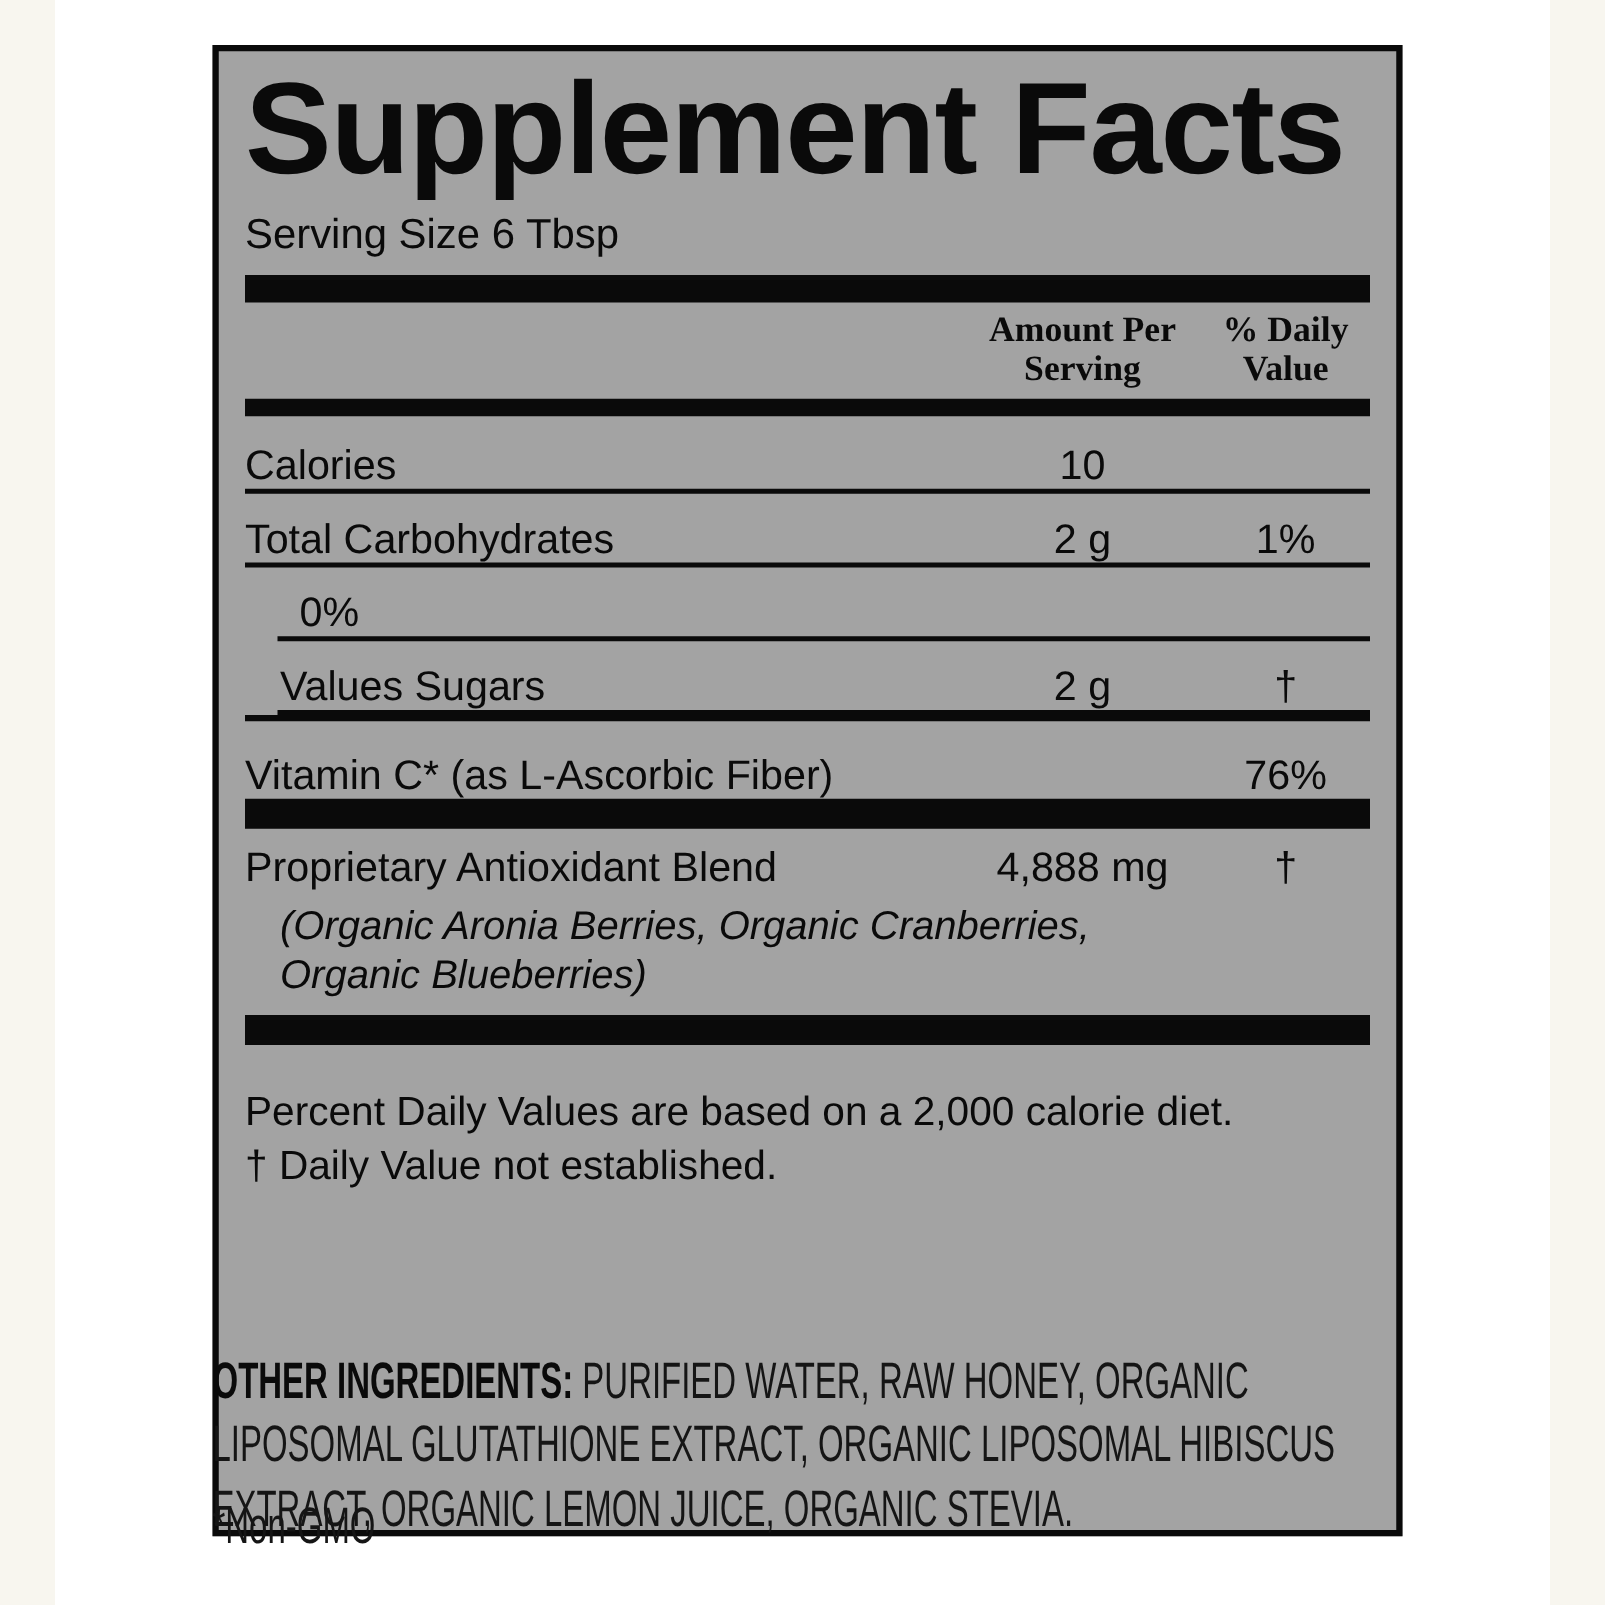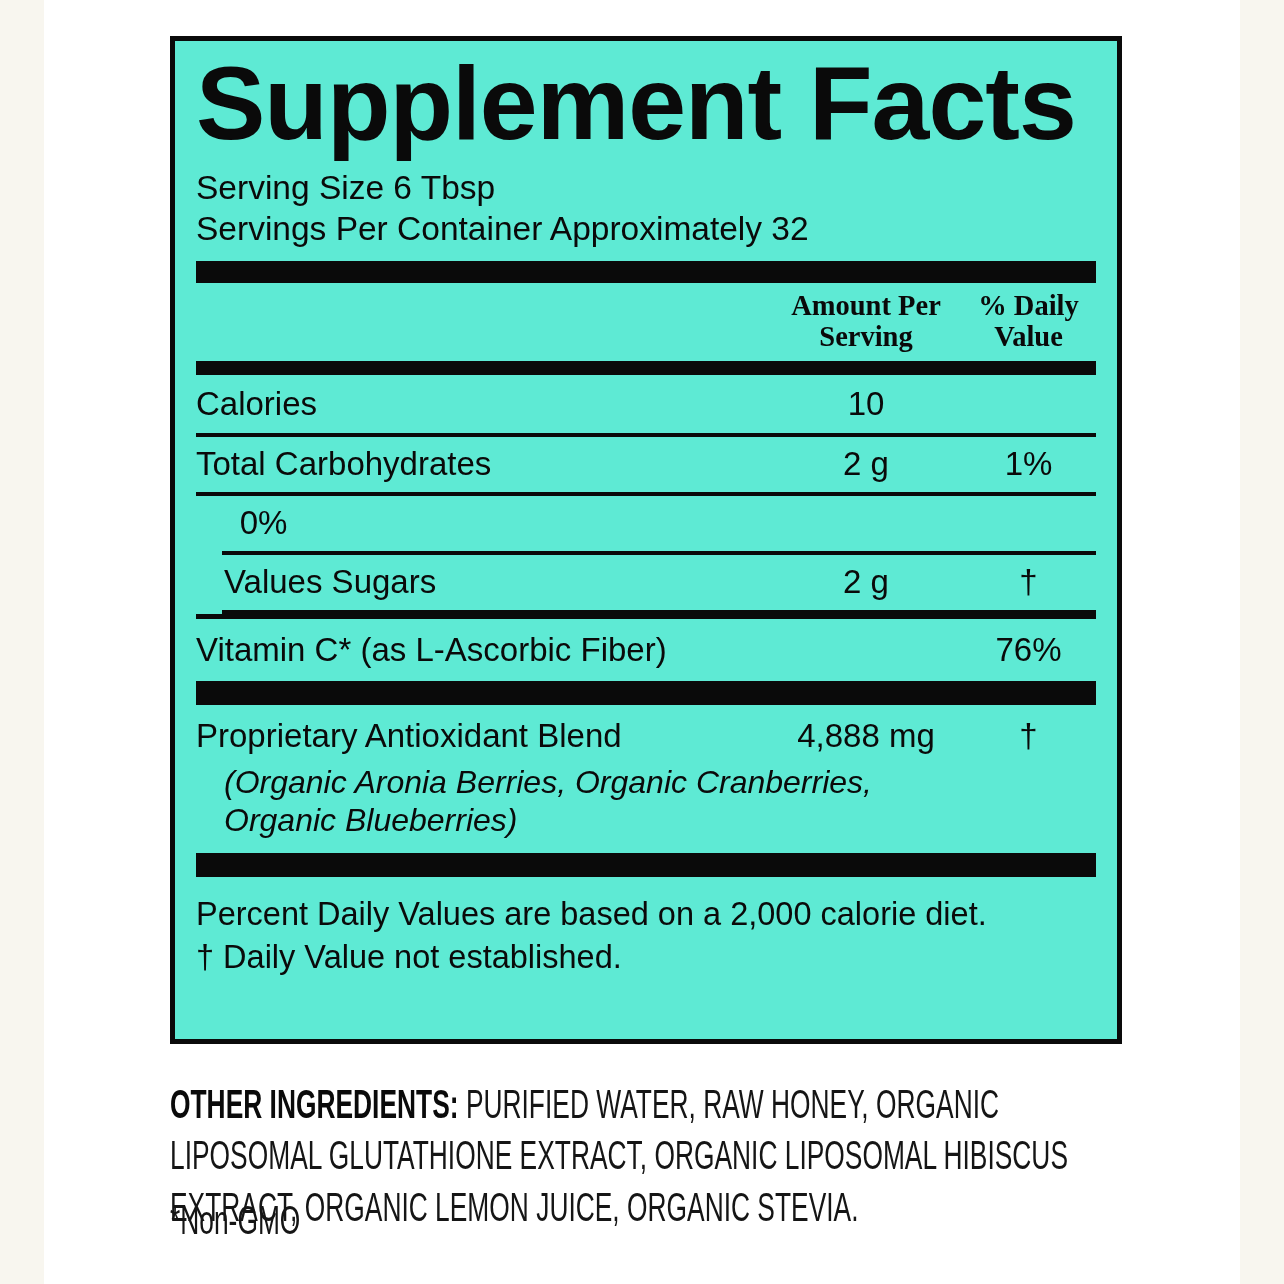--- a/index.html
+++ b/index.html
@@ -23,24 +23,24 @@
   }
   .edge-strip.left { left: 0; }
   .edge-strip.right { right: 0; }
 
   
   .facts-box {
     position: absolute;
     left: 170px;
     top: 36px;
     width: 952px;
-    height: 1008px;
+    height: 1193px;
     box-sizing: border-box;
     border: 5px solid #0a0a0a;
-    background: #5eead4;
+    background: #a3a3a3;
     padding: 0 21px;
     overflow: hidden;
   }
   .title {
     font-size: 104px;
     font-weight: bold;
     letter-spacing: -1px;
     line-height: 1.0;
     margin-top: 10px;
     white-space: nowrap;
@@ -69,21 +69,21 @@
     font-weight: bold;
     line-height: 1.09;
     text-align: center;
     font-family: Liberation Serif, serif;
   }
   .col-head.amount { width: 190px; }
   .col-head.dv { width: 135px; }
 
   .row {
     display: flex;
-    align-items: center;
+    align-items: flex-end;
     min-height: 55px;
     font-size: 33px;
   }
   .row .name { flex: 1; }
   .row .amt { width: 190px; text-align: center; }
   .row .dvv { width: 135px; text-align: center; }
   .row.indent .name { padding-left: 28px; }
   .row.tall { min-height: 62px; }
   .row.first { min-height: 58px; }
 
@@ -95,21 +95,21 @@
   .blend-desc {
     font-style: italic;
     font-size: 32px;
     line-height: 1.2;
     padding-left: 28px;
     max-width: 700px;
     margin: 2px 0 14px;
   }
 
   .footnotes {
-    padding-top: 16px;
+    padding-top: 32px;
     font-size: 32.5px;
     line-height: 1.32;
   }
 
   
   .other-ingredients {
     position: absolute;
     left: 170px;
     top: 1038px;
     width: 1430px;
@@ -136,21 +136,20 @@
 
 <div class="edge-strip left" style="background:#f8f6ef"></div>
 <div class="edge-strip right" style="background:#f8f6ef"></div>
 
 <div class="facts-box">
 
   <div class="title">Supplement Facts</div>
 
   <div class="serving-info">
     <div>Serving Size 6 Tbsp</div>
-    <div>Servings Per Container Approximately 32</div>
   </div>
 
   <div class="bar b1"></div>
 
   <div class="col-headers">
     <div class="spacer"></div>
     <div class="col-head amount">Amount Per Serving</div>
     <div class="col-head dv">% Daily Value</div>
   </div>
 

